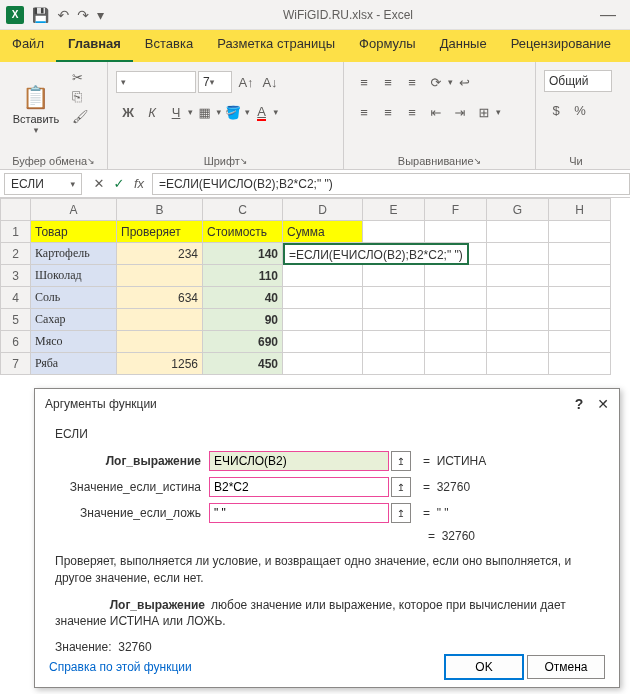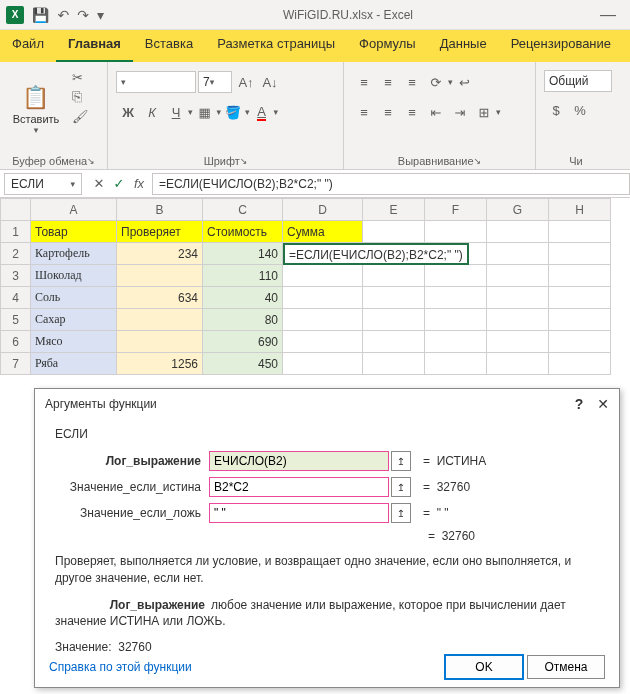--- a/index.html
+++ b/index.html
@@ -34,21 +34,21 @@
 .fb-input{flex:1;border:1px solid #c8c6c4;height:22px;padding:0 6px;font-size:12px;display:flex;align-items:center;}
 .sheet{position:relative;}
 table.grid{border-collapse:collapse;table-layout:fixed;}
 table.grid th,table.grid td{border:1px solid #d0cece;height:22px;font-size:12px;padding:0 4px;overflow:hidden;white-space:nowrap;}
 table.grid th{background:#f3f2f1;font-weight:normal;color:#616161;text-align:center;}
 .rowhdr{width:30px;text-align:center;background:#f3f2f1;color:#616161;}
 .col{width:82px;}
 .hd-yellow{background:#ffff00;}
 .col-a{background:#d9e1f2;font-family:Liberation Serif, serif;}
 .col-b{background:#fff2cc;text-align:right;}
-.col-c{background:#e2efda;text-align:right;}
+.col-c{background:#e2efda;text-align:right;font-weight:bold;}
 .col-d{background:#fff;}
 .active-cell{position:relative;}
 .dialog{position:absolute;left:34px;top:388px;width:586px;height:300px;background:#fff;border:1px solid #8a8886;box-shadow:2px 2px 6px rgba(0,0,0,0.25);font-size:12px;z-index:10;}
 .dialog .dtitle{height:30px;display:flex;align-items:center;justify-content:space-between;padding:0 10px;font-size:12px;}
 .dialog .dtitle .dright{display:flex;gap:14px;align-items:center;}
 .dialog .dtitle .dright span{cursor:pointer;font-size:14px;color:#333;}
 .dbody{padding:4px 14px;}
 .funcname{font-size:12px;margin:4px 0 10px 6px;}
 .argrow{display:flex;align-items:center;margin-bottom:6px;}
 .argrow .alabel{width:160px;text-align:right;padding-right:8px;font-size:12px;}
@@ -267,21 +267,21 @@
     <td class="col-d"></td>
     <td></td>
           <td></td>
           <td></td>
           <td></td>
   </tr>
   <tr>
           <th class="rowhdr">5</th>
     <td class="col-a">Сахар</td>
     <td class="col-b"></td>
-    <td class="col-c">80</td>
+    <td class="col-c">90</td>
     <td class="col-d"></td>
     <td></td>
           <td></td>
           <td></td>
           <td></td>
   </tr>
   <tr>
           <th class="rowhdr">6</th>
     <td class="col-a">Мясо</td>
     <td class="col-b"></td>

